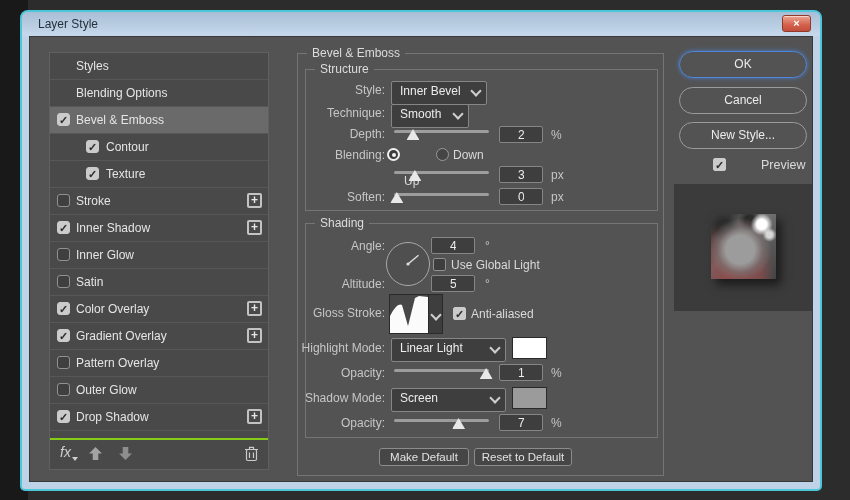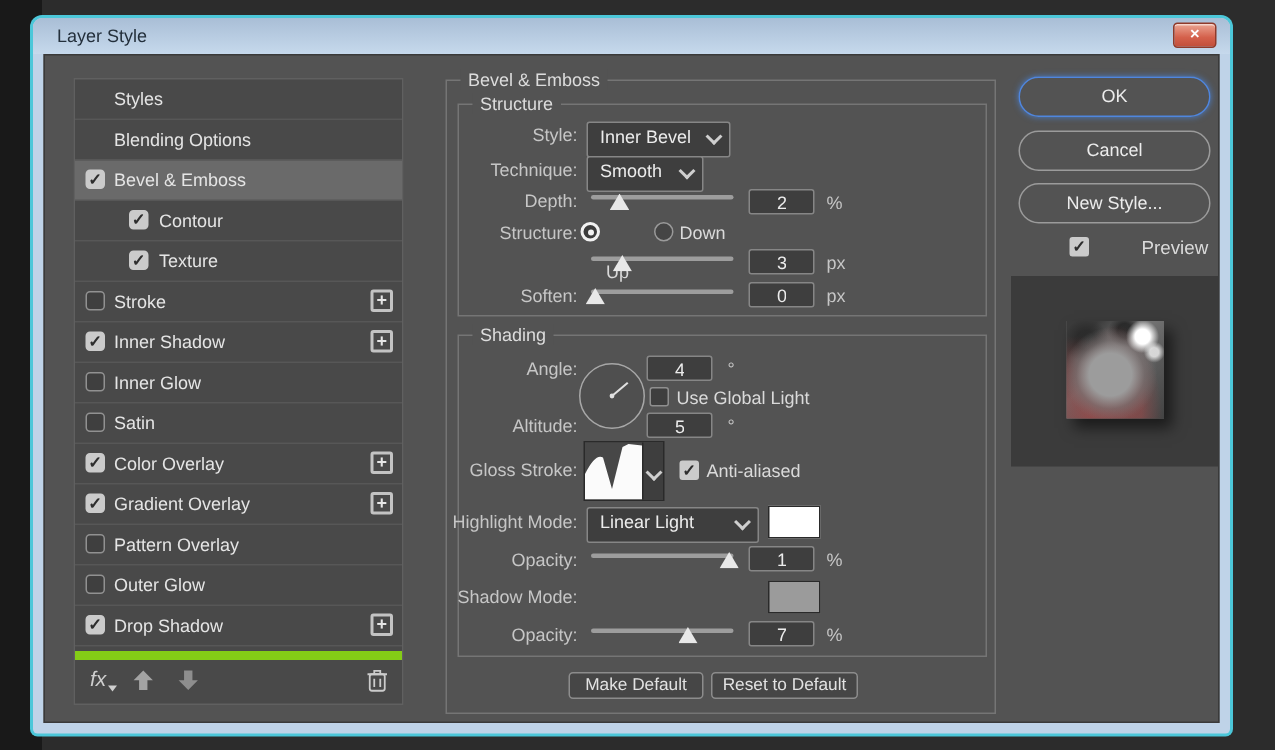--- a/index.html
+++ b/index.html
@@ -29,21 +29,21 @@
   .item.indent .ilabel{left:56px;}
   .cb{position:absolute;left:7px;top:6px;width:13px;height:13px;border-radius:3px;
       background:#3f3f3f;border:1px solid #919191;box-sizing:border-box;}
   .item.indent .cb{left:36px;}
   .cb.checked{background:#cbcbcb;border-color:#cbcbcb;}
   .cb.checked::after{content:"\2713";position:absolute;left:0;top:0;width:100%;height:100%;
       color:#2e2e2e;font-size:11px;font-weight:bold;line-height:12px;text-align:center;}
   .plusbox{position:absolute;right:6px;top:5px;width:15px;height:15px;border:2px solid #c3c3c3;
            border-radius:2px;box-sizing:border-box;color:#e6e6e6;font-size:12px;font-weight:bold;
            line-height:11px;text-align:center;}
-  .panel-footer{position:absolute;left:0;right:0;bottom:0;height:29px;border-top:6px solid #84cc16;}
+  .panel-footer{position:absolute;left:0;right:0;bottom:0;height:29px;border-top:2px solid #84cc16;}
   .fx{position:absolute;left:10px;top:4px;font-size:14px;font-style:italic;color:#cfcfcf;}
   .fx::after{content:"";position:absolute;right:-7px;bottom:-1px;border-left:3px solid transparent;
              border-right:3px solid transparent;border-top:4px solid #cfcfcf;}
   .ficon{position:absolute;top:6px;width:16px;height:16px;}
 
   
   .group{position:absolute;border:1px solid #757575;box-sizing:border-box;}
   .legend{position:absolute;top:-8px;left:9px;background:#535353;padding:0 5px;font-size:12px;color:#dcdcdc;white-space:nowrap;}
 
   .flabel{position:absolute;left:240px;width:115px;text-align:right;font-size:12px;color:#c6c6c6;
@@ -218,21 +218,21 @@
         <span class="chev"></span>
       </div>
       <span class="flabel" style="top:89px;">Depth:</span>
       <div class="slider" style="left:364px;top:89px;">
         <span class="track"></span>
         <span class="thumb" style="left: 20%;"></span>
       </div>
       <input class="num-input" style="left: 469px; top: 89px;" value="200">
       <span class="unit" style="left:521px;top:90px;">%</span>
 
-      <span class="flabel" style="top:110px;">Structure:</span>
+      <span class="flabel" style="top:110px;">Blending:</span>
       <span class="radio on" style="left:357px;top:111px;"></span>
       <span class="rlabel" style="left:374px;top:111px;margin-top:26px;">Up</span>
       <span class="radio" style="left:406px;top:111px;"></span>
       <span class="rlabel" style="left:423px;top:111px;">Down</span>
 
       <div class="slider" style="left:364px;top:130px;">
         <span class="track"></span>
         <span class="thumb" style="left: 22%;"></span>
       </div>
       <input class="num-input" style="left: 469px; top: 129px;" value="35">
@@ -287,20 +287,24 @@
 
       <span class="flabel" style="top:328px;">Opacity:</span>
       <div class="slider" style="left:364px;top:328px;">
         <span class="track"></span>
         <span class="thumb" style="left: 97%;"></span>
       </div>
       <input class="num-input" style="left: 469px; top: 327px;" value="100">
       <span class="unit" style="left:521px;top:328px;">%</span>
 
       <span class="flabel" style="top:353px;">Shadow Mode:</span>
+      <div class="dd" style="left:361px;top:351px;width:115px;">
+        <span>Screen</span>
+        <span class="chev"></span>
+      </div>
       <span class="swatch" style="left: 482px; top: 350px; background: rgb(155, 155, 155);"></span>
 
       <span class="flabel" style="top:378px;">Opacity:</span>
       <div class="slider" style="left:364px;top:378px;">
         <span class="track"></span>
         <span class="thumb" style="left: 68%;"></span>
       </div>
       <input class="num-input" style="left: 469px; top: 377px;" value="70">
       <span class="unit" style="left:521px;top:378px;">%</span>
 

